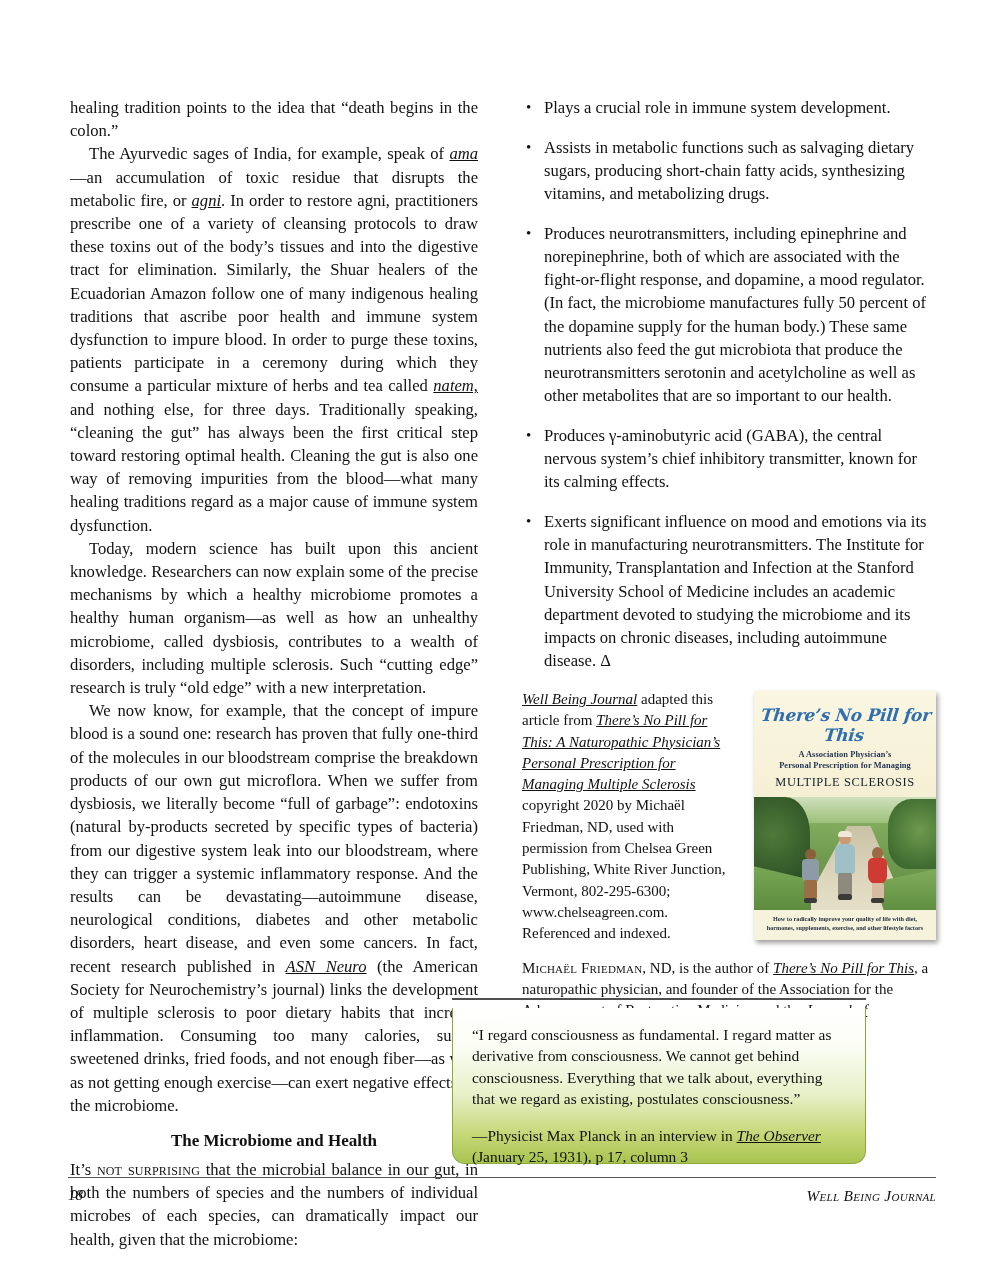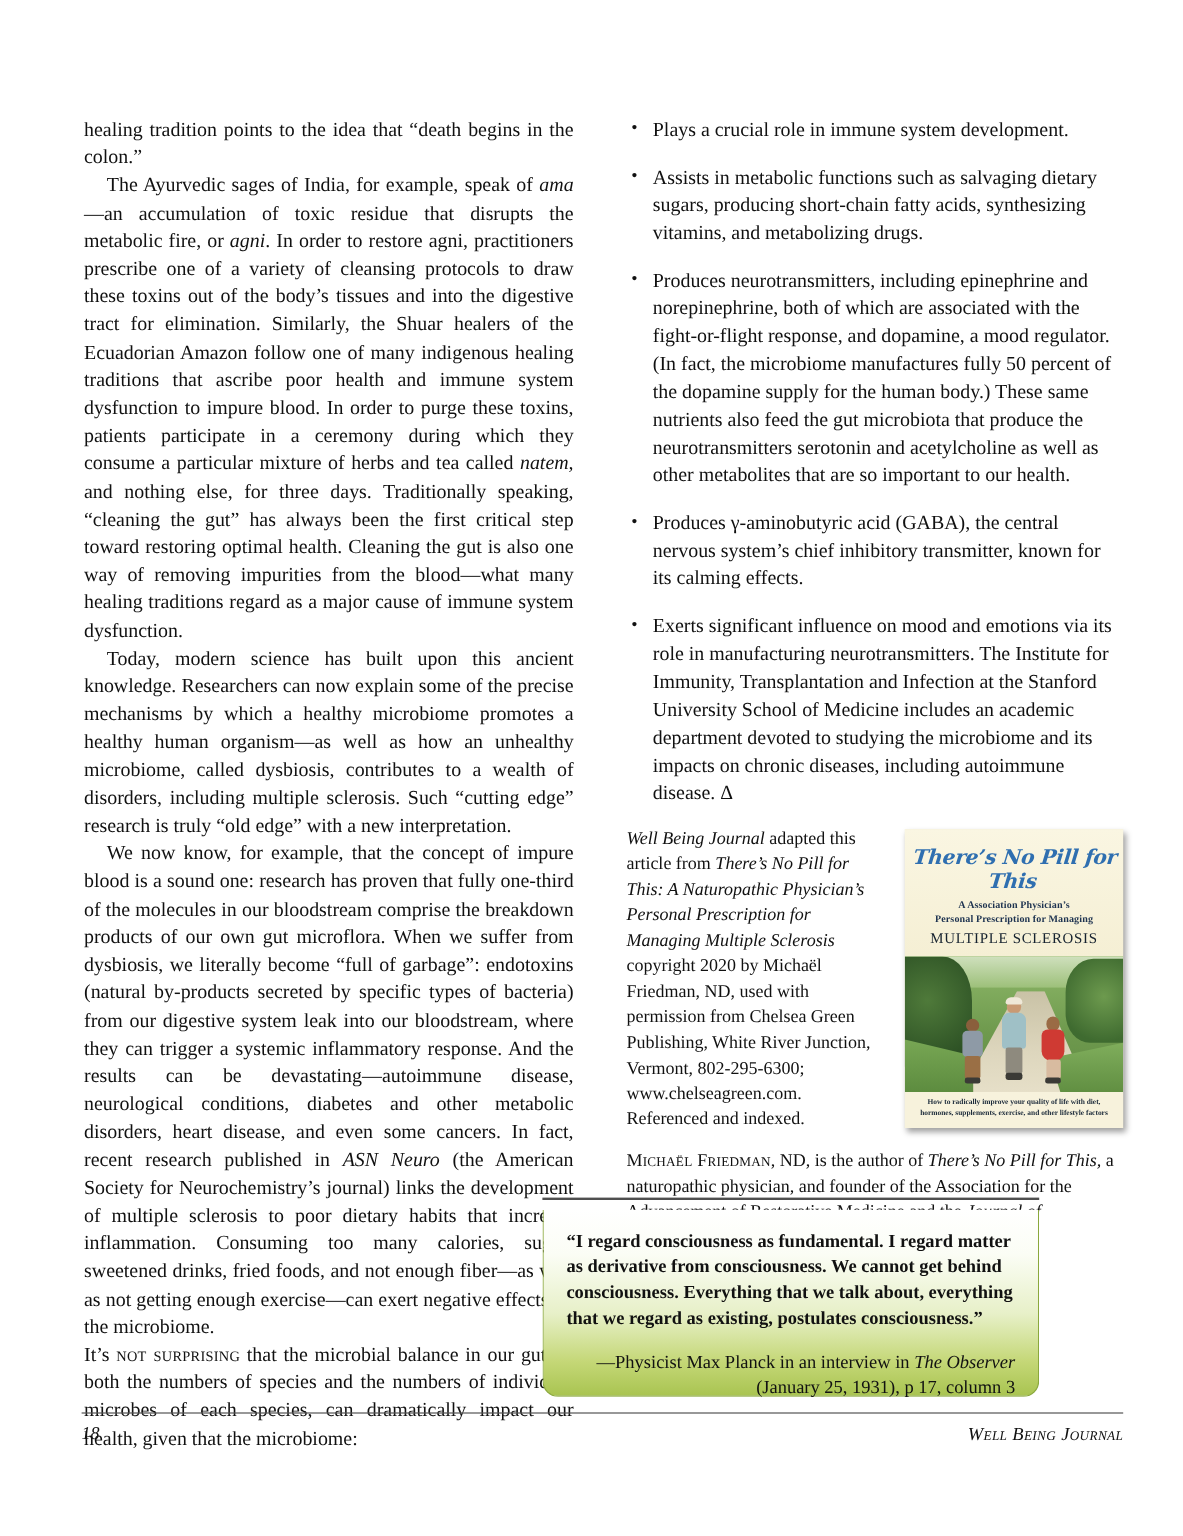--- a/index.html
+++ b/index.html
@@ -46,21 +46,21 @@
     margin: 0;
     font-size: 16.6px;
     line-height: 23.2px;
     text-align: justify;
     text-indent: 0;
     -webkit-hyphens: manual;
     hyphens: manual;
   }
   p.body.indent { text-indent: 19px; }
 
-  i, em { font-style: italic; }
+  i, em { font-style: italic; text-decoration: underline; }
 
   h2.section-head {
     margin: 12px 0 6px 0;
     font-size: 17px;
     line-height: 23px;
     text-align: center;
     font-weight: bold;
   }
 
   .smallcaps {
@@ -250,27 +250,26 @@
     border-top: none;
     border-radius: 0 0 13px 13px;
     background: linear-gradient(180deg, #ffffff 0%, #fbfdf5 24%, #e7f0c8 56%, #c4d776 82%, #a9c451 100%);
     padding: 16px 19px 10px 19px;
   }
   .quote-text {
     margin: 0;
     font-size: 15.4px;
     line-height: 21.4px;
     text-align: left;
-    font-weight: bold;
   }
   .quote-attr {
     margin: 15px 0 0 0;
     font-size: 15.4px;
     line-height: 21.4px;
-    text-align: right;
+    text-align: left;
   }
 
   
   .footer-rule {
     position: absolute;
     left: 68px;
     top: 1177px;
     width: 868px;
     height: 0;
     border-top: 1.6px solid #555555;
@@ -306,20 +305,21 @@
 
   <div class="columns">
 
     <div class="col-left">
       <div id="left-paras">
           <p class="body"><span>healing tradition points to the idea that “death begins in the colon.”</span></p>
           <p class="body indent"><span>The Ayurvedic sages of India, for example, speak of </span><i>ama</i><span>—an accumulation of toxic residue that disrupts the metabolic fire, or </span><i>agni</i><span>. In order to restore agni, practitioners prescribe one of a variety of cleansing protocols to draw these toxins out of the body’s tissues and into the digestive tract for elimination. Similarly, the Shuar healers of the Ecuadorian Amazon follow one of many indigenous healing traditions that ascribe poor health and immune system dysfunction to impure blood. In order to purge these toxins, patients participate in a ceremony during which they consume a particular mixture of herbs and tea called </span><i>natem,</i><span> and nothing else, for three days. Traditionally speaking, “cleaning the gut” has always been the first critical step toward restoring optimal health. Cleaning the gut is also one way of removing impurities from the blood—what many healing traditions regard as a major cause of immune system dysfunction.</span></p>
           <p class="body indent"><span>Today, modern science has built upon this ancient knowledge. Researchers can now explain some of the precise mechanisms by which a healthy microbiome promotes a healthy human organism—as well as how an unhealthy microbiome, called dysbiosis, contributes to a wealth of disorders, including multiple sclerosis. Such “cutting edge” research is truly “old edge” with a new interpretation.</span></p>
           <p class="body indent"><span>We now know, for example, that the concept of impure blood is a sound one: research has proven that fully one-third of the molecules in our bloodstream comprise the breakdown products of our own gut microflora. When we suffer from dysbiosis, we literally become “full of garbage”: endotoxins (natural by-products secreted by specific types of bacteria) from our digestive system leak into our bloodstream, where they can trigger a systemic inflammatory response. And the results can be devastating—autoimmune disease, neurological conditions, diabetes and other metabolic disorders, heart disease, and even some cancers. In fact, recent research published in </span><i>ASN Neuro</i><span> (the American Society for Neurochemistry’s journal) links the development of multiple sclerosis to poor dietary habits that increase inflammation. Consuming too many calories, sugar-sweetened drinks, fried foods, and not enough fiber—as well as not getting enough exercise—can exert negative effects on the microbiome.</span></p>
         </div>
+      <h2 class="section-head">The Microbiome and Health</h2>
       <p class="body" id="closing-para"><span>It’s </span><span class="smallcaps">not surprising</span><span> that the microbial balance in our gut, in both the numbers of species and the numbers of individual microbes of each species, can dramatically impact our health, given that the microbiome:</span></p>
     </div>
 
     <div class="col-right">
 
       <ul class="bullets" id="bullet-list">
           <li><span class="bullet-dot">•</span><span>Plays a crucial role in immune system development.</span></li>
           <li><span class="bullet-dot">•</span><span>Assists in metabolic functions such as salvaging dietary sugars, producing short-chain fatty acids, synthesizing vitamins, and metabolizing drugs.</span></li>
           <li><span class="bullet-dot">•</span><span>Produces neurotransmitters, including epinephrine and norepinephrine, both of which are associated with the fight-or-flight response, and dopamine, a mood regulator. (In fact, the microbiome manufactures fully 50 percent of the dopamine supply for the human body.) These same nutrients also feed the gut microbiota that produce the neurotransmitters serotonin and acetylcholine as well as other metabolites that are so important to our health.</span></li>
           <li><span class="bullet-dot">•</span><span>Produces γ-aminobutyric acid (GABA), the central nervous system’s chief inhibitory transmitter, known for its calming effects.</span></li>

